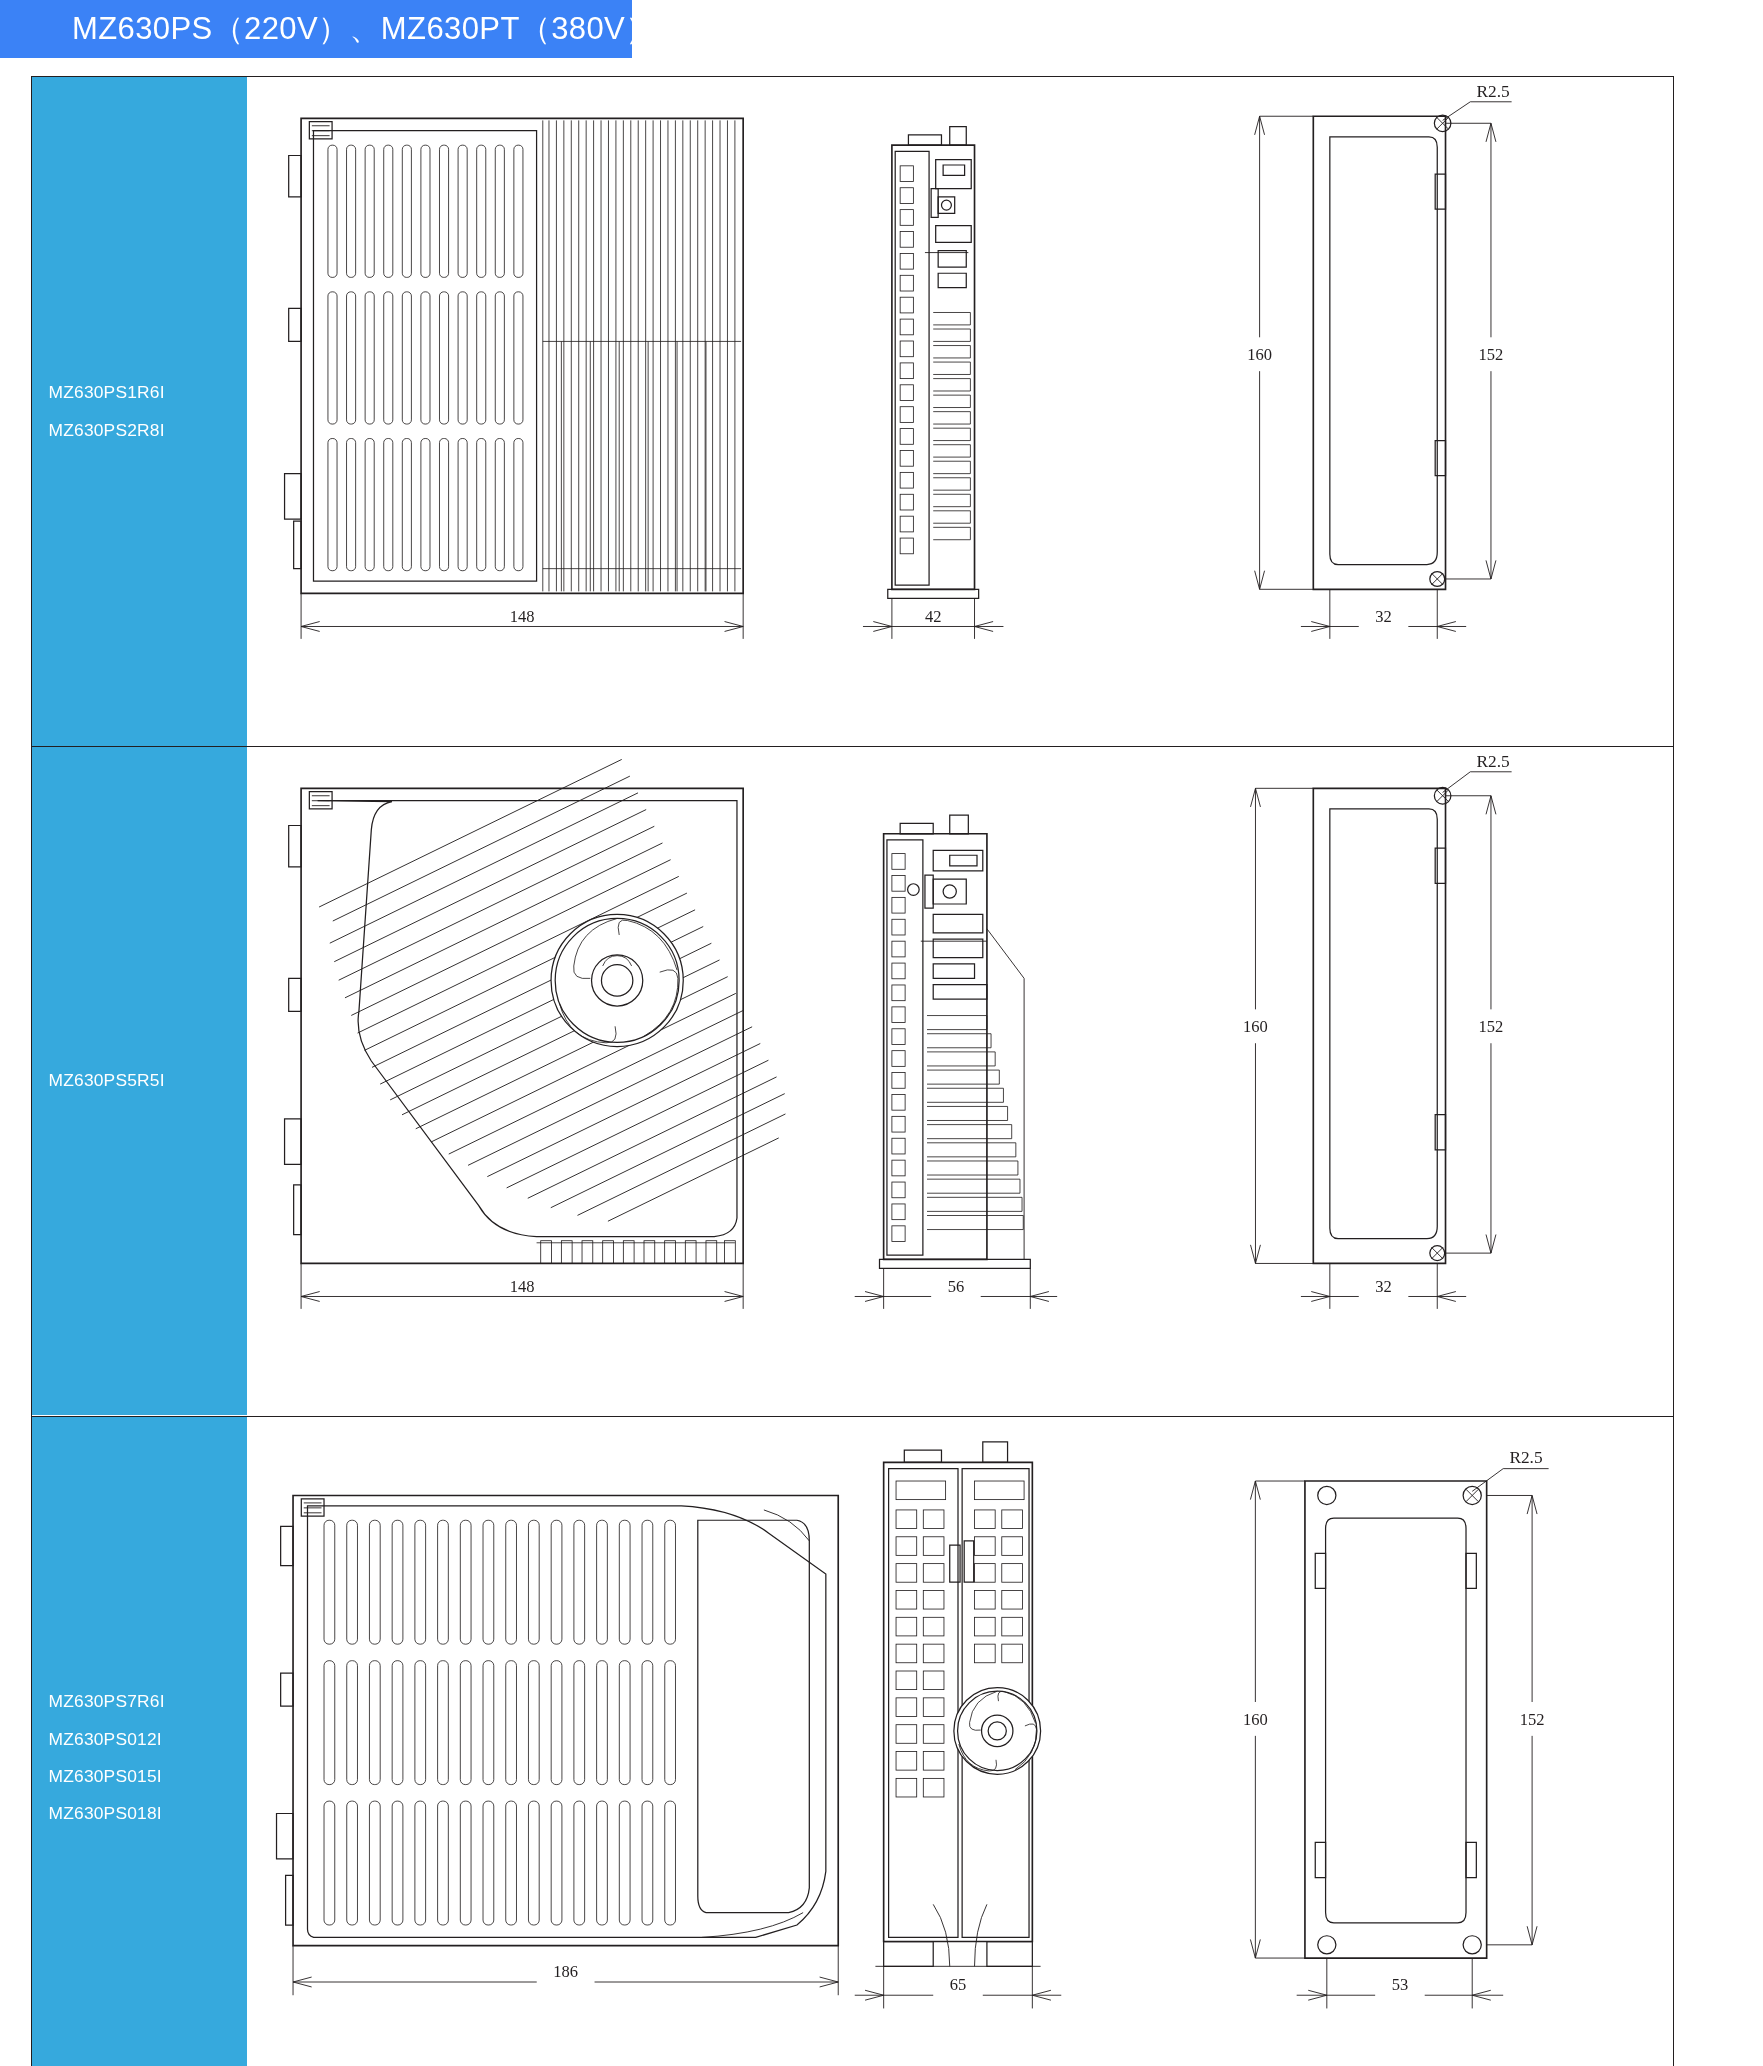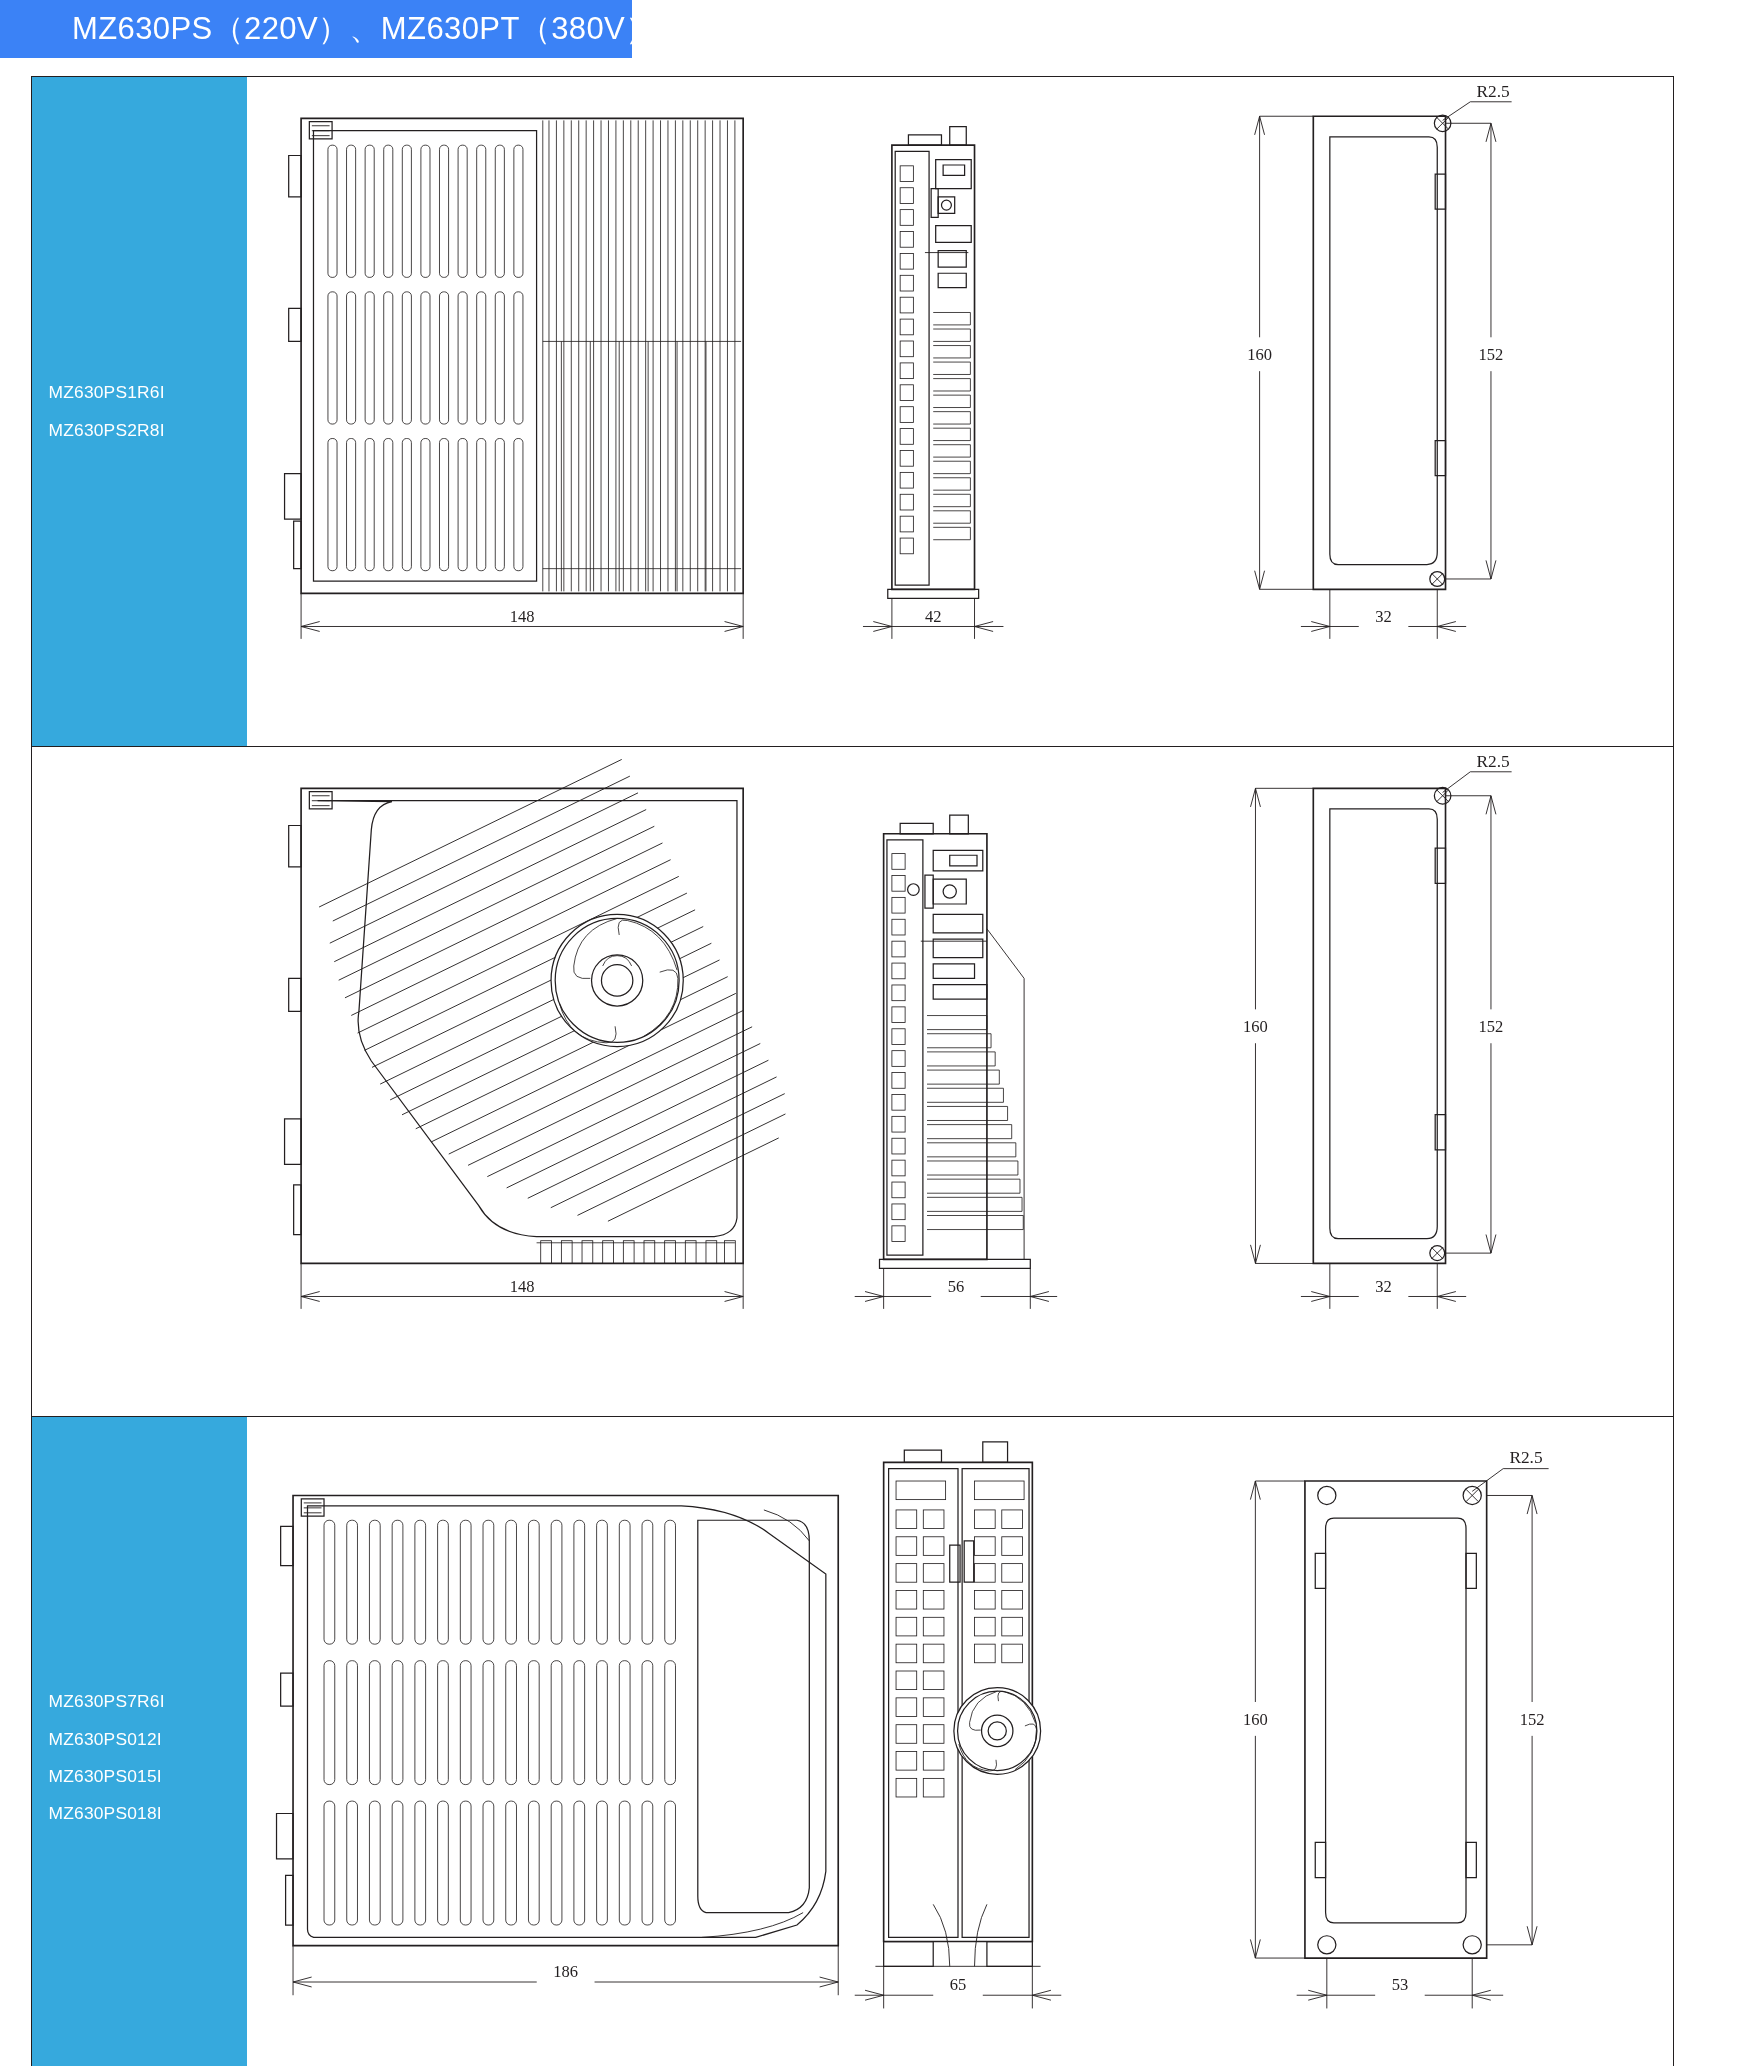--- a/index.html
+++ b/index.html
@@ -302,20 +302,23 @@
           <path class="ln thin" d="M2620,1330 L2575,1318 M2620,1330 L2575,1342 M2880,1330 L2925,1318 M2880,1330 L2925,1342"></path>
           <rect class="fillwhite" x="2690" y="1288" width="120" height="52"></rect>
           <text class="dim-text" x="2750" y="1318" text-anchor="middle">32</text>
         </g>
 
       </svg>
     </div>
   </div>
 
   <div class="row row-2">
+    <div class="label-cell">
+      <div class="model">MZ630PS5R5I</div>
+    </div>
     <div class="drawing-cell">
       <svg width="1422" height="666" viewBox="0 0 3440 1612" xmlns="http://www.w3.org/2000/svg">
 
         <g>
           <path class="ln thick" d="M130,100 L1200,100 L1200,1250 L130,1250 Z"></path>
           <path class="ln med" d="M100,190 L130,190 L130,290 L100,290 Z"></path>
           <path class="ln med" d="M100,560 L130,560 L130,640 L100,640 Z"></path>
           <path class="ln med" d="M90,900 L130,900 L130,1010 L90,1010 Z"></path>
           <path class="ln med" d="M112,1060 L130,1060 L130,1180 L112,1180 Z"></path>
           <path class="ln med" d="M150,108 L205,108 L205,150 L150,150 Z"></path>

